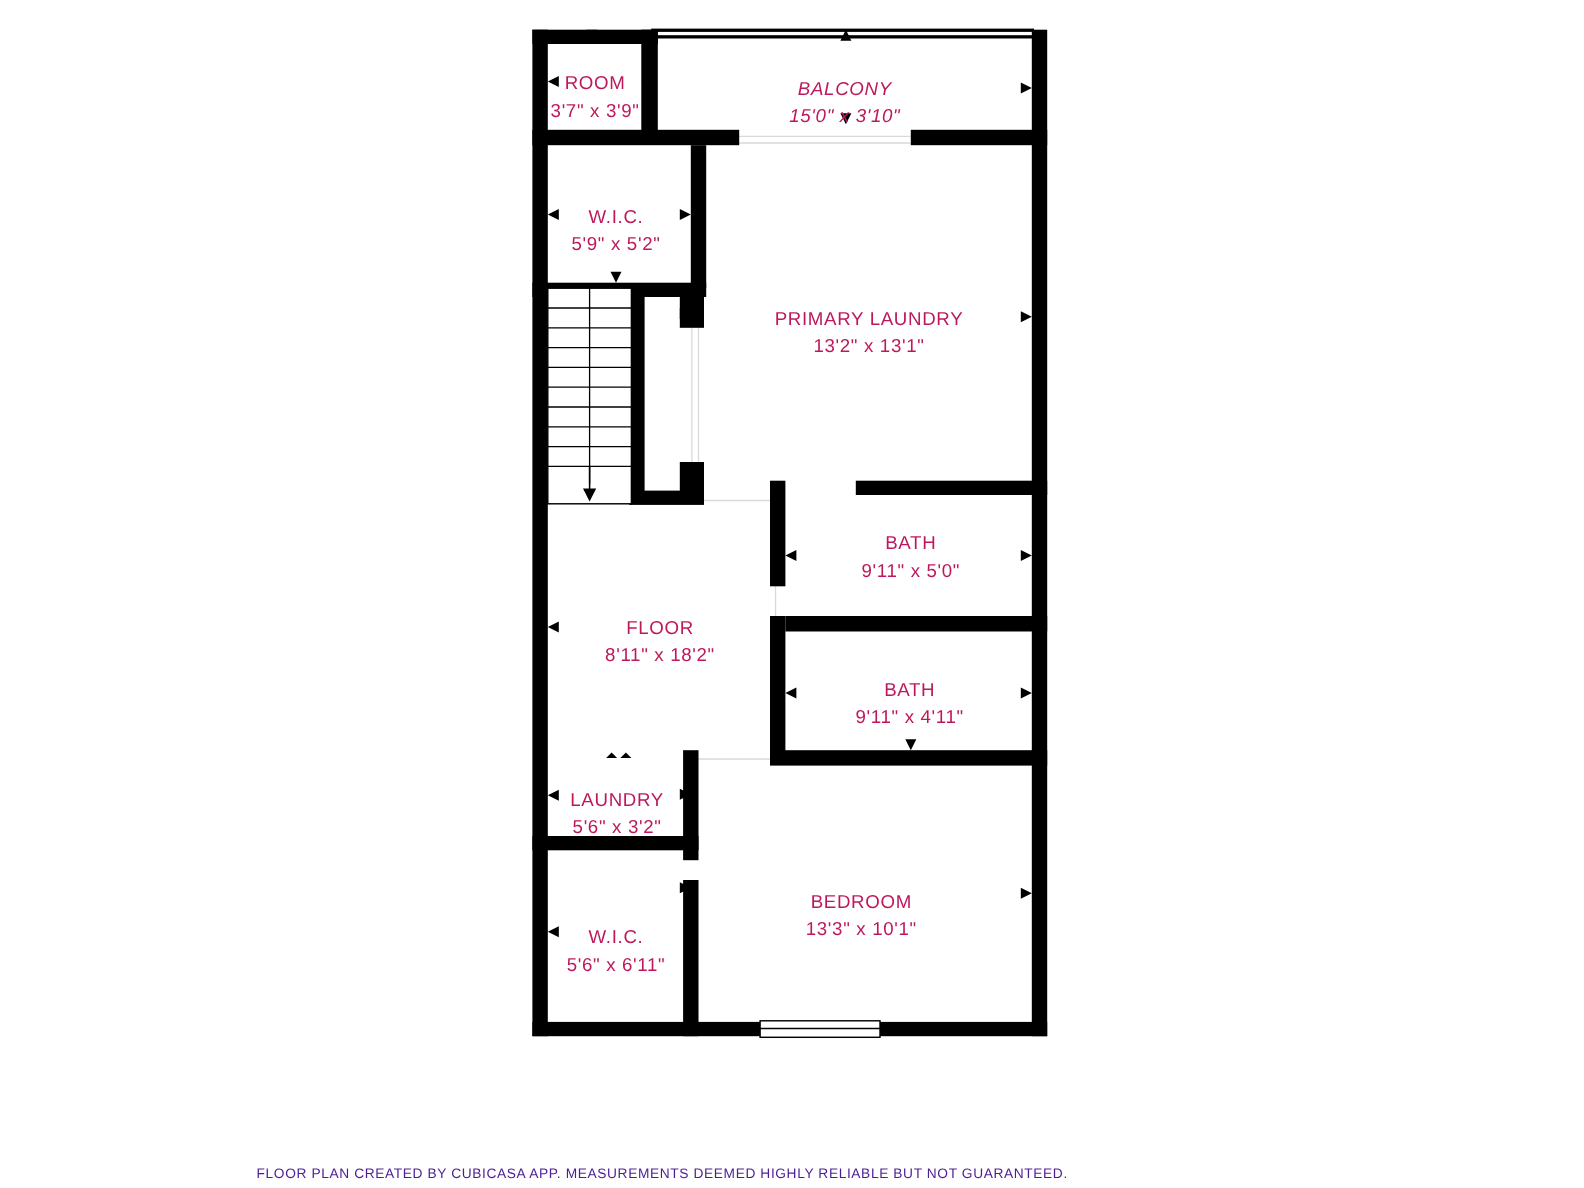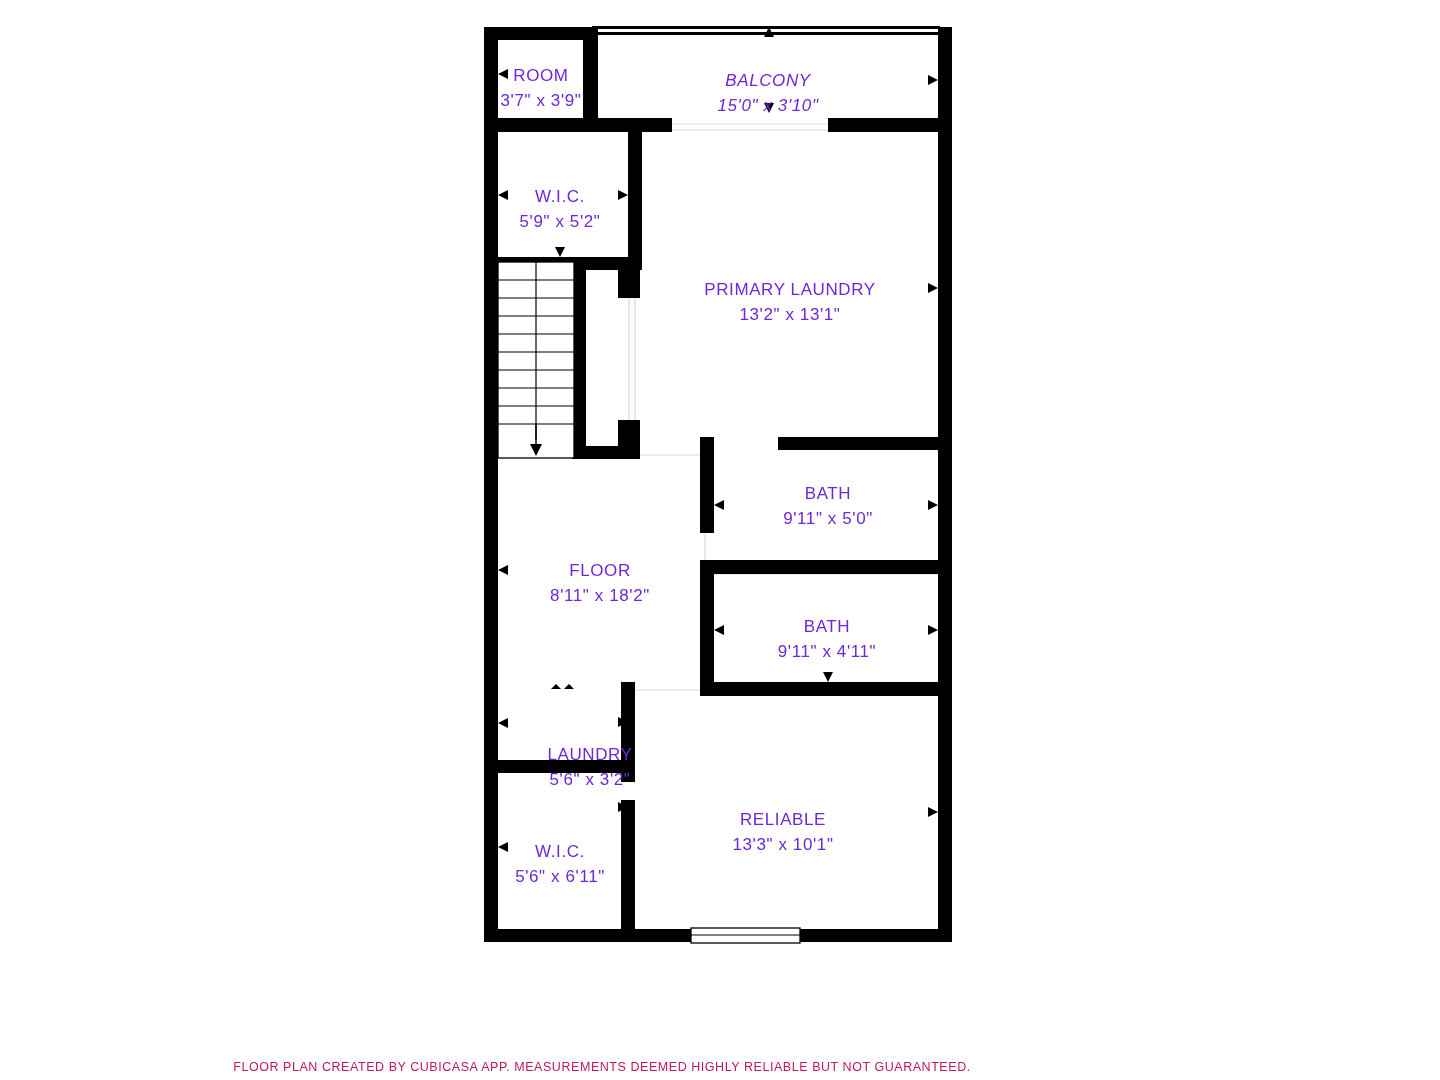--- a/index.html
+++ b/index.html
@@ -16,21 +16,21 @@
   }
   #plan {
     position: absolute;
     left: 0; top: 0;
     width: 1440px;
     height: 1080px;
   }
   .room-label {
     position: absolute;
     text-align: center;
-    color: #6d28d9;
+    color: #be185d;
     letter-spacing: 0.6px;
     line-height: 1.45;
     white-space: nowrap;
     transform: translate(-50%, -50%);
     pointer-events: none;
   }
   .room-label .name {
     display: block;
     font-size: 17px;
   }
@@ -39,21 +39,21 @@
     font-size: 17px;
   }
   .footer {
     position: absolute;
     left: 0;
     top: 1060px;
     width: 1204px;
     text-align: center;
     font-size: 12.5px;
     letter-spacing: 0.55px;
-    color: #be185d;
+    color: #4c1d95;
   }
 </style>
 </head>
 <body>
 
 <svg id="plan" viewBox="0 0 1440 1080" xmlns="http://www.w3.org/2000/svg">
 
   <g stroke="#d9d9d9" stroke-width="1.2" fill="none">
     <line x1="592" y1="27" x2="940" y2="27"></line>
     <line x1="592" y1="33" x2="940" y2="33"></line>
@@ -197,26 +197,26 @@
       <span class="dims">9'11" x 5'0"</span>
     </div>
     <div class="room-label" style="left: 600px; top: 584px;">
       <span class="name">FLOOR</span>
       <span class="dims">8'11" x 18'2"</span>
     </div>
     <div class="room-label" style="left: 827px; top: 640px;">
       <span class="name">BATH</span>
       <span class="dims">9'11" x 4'11"</span>
     </div>
-    <div class="room-label" style="left: 590px; top: 740px; margin-top: 28px;">
+    <div class="room-label" style="left: 561px; top: 740px;">
       <span class="name">LAUNDRY</span>
       <span class="dims">5'6" x 3'2"</span>
     </div>
     <div class="room-label" style="left: 783px; top: 833px;">
-      <span class="name">RELIABLE</span>
+      <span class="name">BEDROOM</span>
       <span class="dims">13'3" x 10'1"</span>
     </div>
     <div class="room-label" style="left: 560px; top: 865px;">
       <span class="name">W.I.C.</span>
       <span class="dims">5'6" x 6'11"</span>
     </div>
   </div>
 
 <div class="footer">FLOOR PLAN CREATED BY CUBICASA APP. MEASUREMENTS DEEMED HIGHLY RELIABLE BUT NOT GUARANTEED.</div>
 

